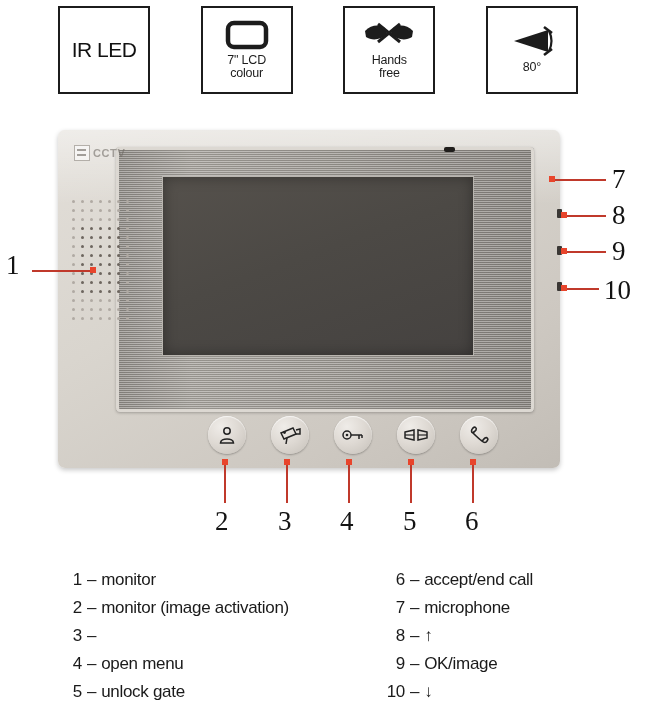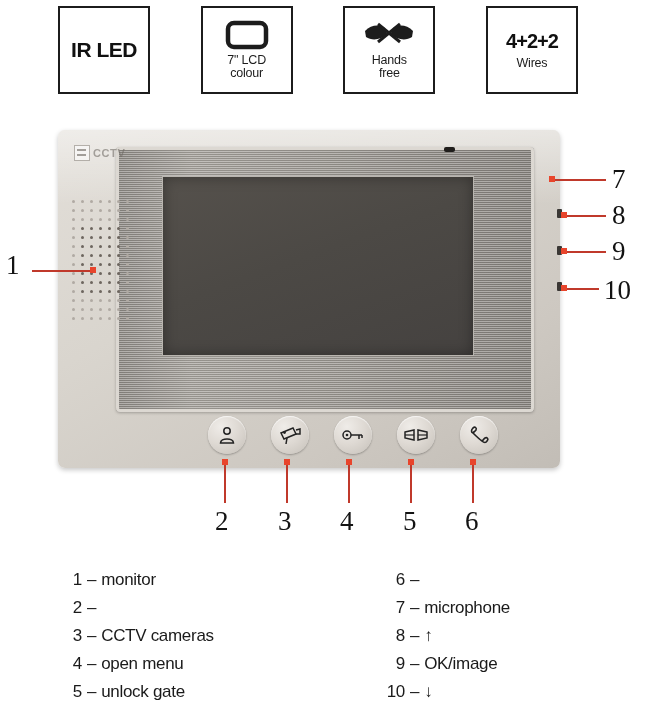--- a/index.html
+++ b/index.html
@@ -47,21 +47,21 @@
   .feature-caption {
     font-size: 12.5px;
     color: #1c1c1c;
     text-align: center;
     line-height: 1.08;
     margin-top: 4px;
     letter-spacing: -0.2px;
   }
   .big-text {
     font-size: 21px;
-    font-weight: bold;
+    font-weight: normal;
     color: #111;
     letter-spacing: -0.5px;
   }
   .big-text-wires {
     font-size: 20px;
     font-weight: bold;
     color: #111;
     letter-spacing: -1px;
   }
   #device-body {
@@ -304,25 +304,32 @@
         <path d="M4 11 C10 5, 18 4, 24 8 L26 14 C20 20, 11 21, 5 17 Z" fill="#1c1c1c"></path>
         <path d="M52 11 C46 5, 38 4, 32 8 L30 14 C36 20, 45 21, 51 17 Z" fill="#1c1c1c"></path>
         <line x1="17" y1="4" x2="39" y2="22" stroke="#1c1c1c" stroke-width="3"></line>
         <line x1="39" y1="4" x2="17" y2="22" stroke="#1c1c1c" stroke-width="3"></line>
       </svg>
     </div>
     <div class="feature-caption" style="white-space:pre-line">Hands
 free</div>
   </div>
 
+
   <div class="feature-box">
-    <div class="big-text-wires">4+2+2</div>
-    <div class="feature-caption">Wires</div>
+    <div class="feature-glyph">
+      <svg width="48" height="32" viewBox="0 0 48 32">
+        <path d="M6 16 L40 5 L40 27 Z" fill="#1c1c1c"></path>
+        <line x1="36" y1="2" x2="44" y2="8" stroke="#1c1c1c" stroke-width="2.6"></line>
+        <line x1="36" y1="30" x2="44" y2="24" stroke="#1c1c1c" stroke-width="2.6"></line>
+        <path d="M41 6 Q46 16 41 26" fill="none" stroke="#1c1c1c" stroke-width="2.2"></path>
+      </svg>
+    </div>
+    <div class="feature-caption">80°</div>
   </div>
-
 
 </div>
 
 <div id="device-body">
 
   <div id="emos-logo">
     <div id="emos-mark"></div>
     <div id="emos-word">CCTV</div>
   </div>
 
@@ -538,41 +545,42 @@
 <div id="legend">
   <div class="legend-col" id="legend-col-left">
       <div class="legend-row">
         <span class="legend-num">1</span>
         <span class="legend-dash">–</span>
         <span>monitor</span>
       </div>
       <div class="legend-row">
         <span class="legend-num">2</span>
         <span class="legend-dash">–</span>
+        <span>monitor (image activation)</span>
       </div>
       <div class="legend-row">
         <span class="legend-num">3</span>
         <span class="legend-dash">–</span>
-        <span>CCTV cameras</span>
       </div>
       <div class="legend-row">
         <span class="legend-num">4</span>
         <span class="legend-dash">–</span>
         <span>open menu</span>
       </div>
       <div class="legend-row">
         <span class="legend-num">5</span>
         <span class="legend-dash">–</span>
         <span>unlock gate</span>
       </div>
     </div>
   <div class="legend-col" id="legend-col-right">
       <div class="legend-row">
         <span class="legend-num">6</span>
         <span class="legend-dash">–</span>
+        <span>accept/end call</span>
       </div>
       <div class="legend-row">
         <span class="legend-num">7</span>
         <span class="legend-dash">–</span>
         <span>microphone</span>
       </div>
       <div class="legend-row">
         <span class="legend-num">8</span>
         <span class="legend-dash">–</span>
         <span>↑</span>

